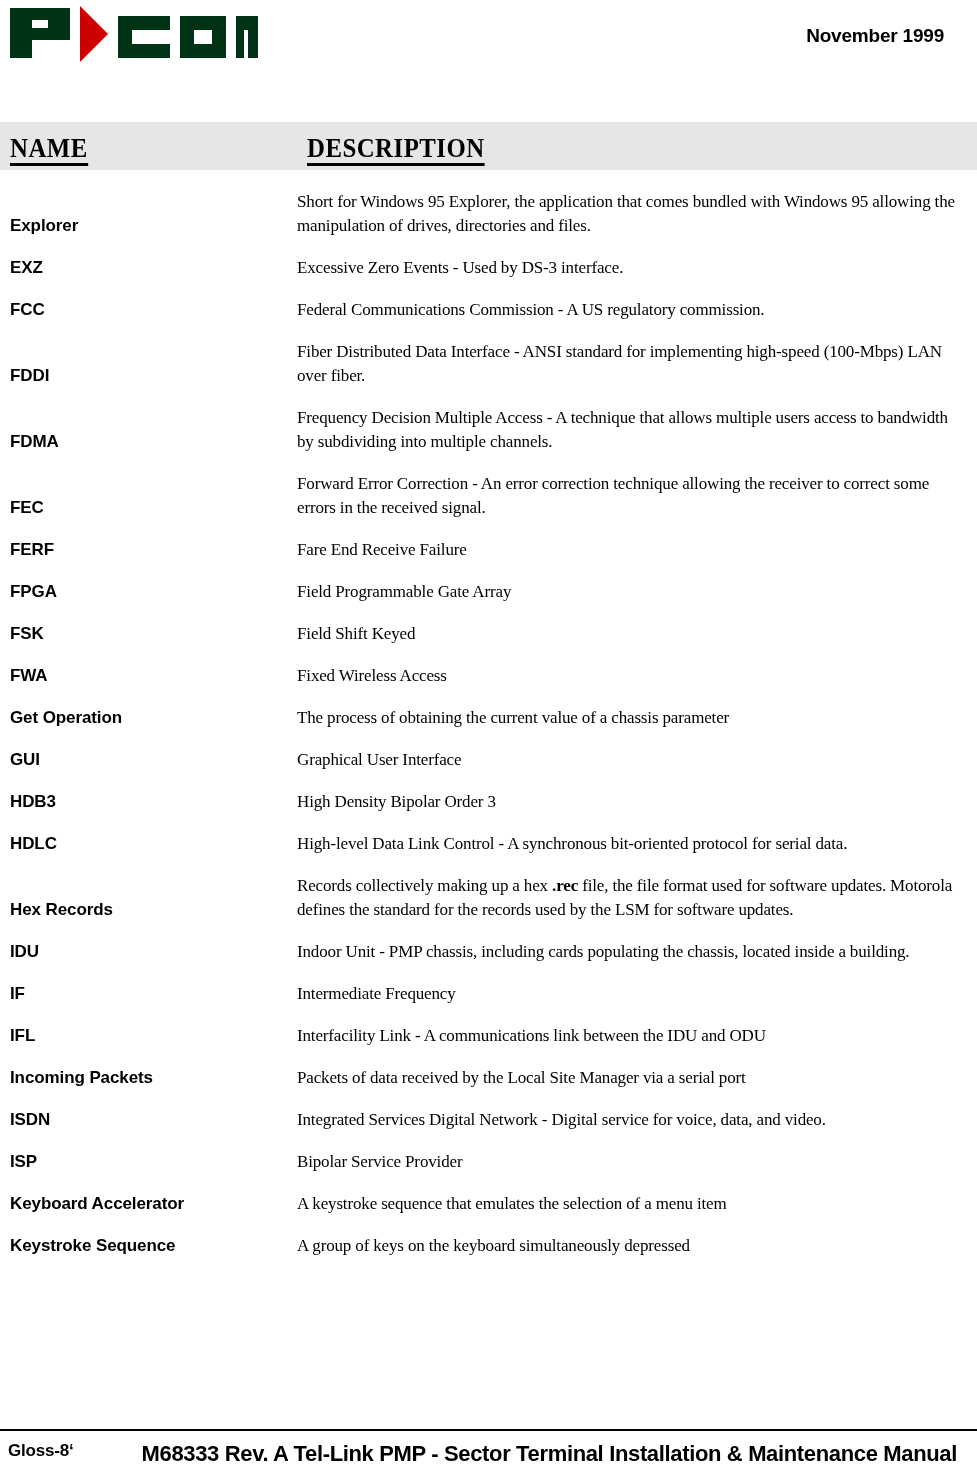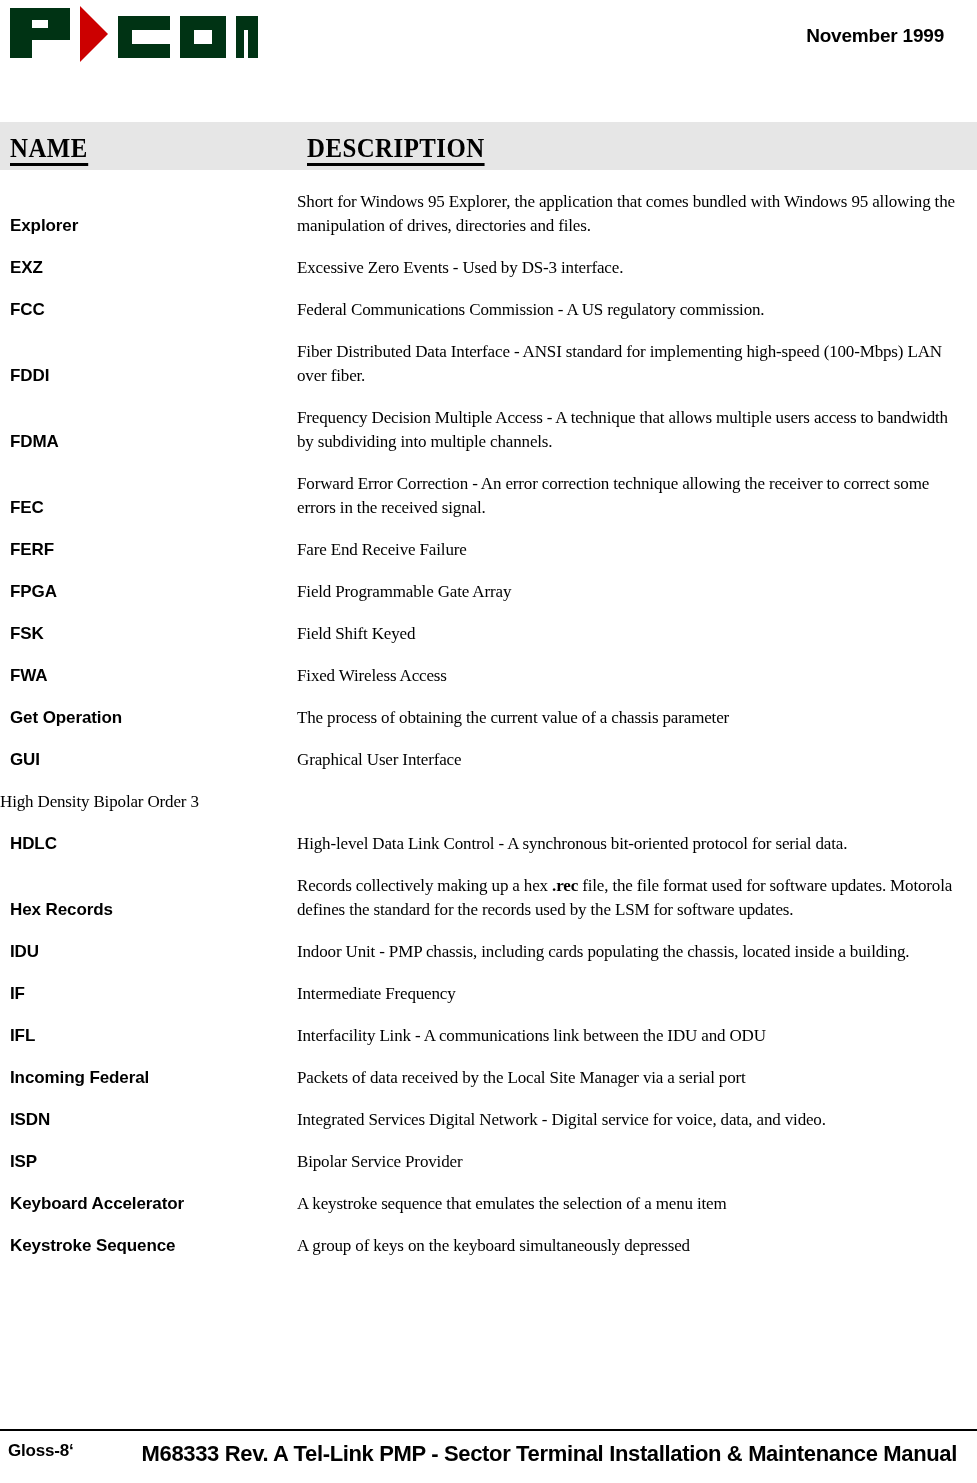--- a/index.html
+++ b/index.html
@@ -208,20 +208,21 @@
     </div>
     <div class="row">
       <div class="term">Get Operation</div>
       <div class="definition">The process of obtaining the current value of a chassis parameter</div>
     </div>
     <div class="row">
       <div class="term">GUI</div>
       <div class="definition">Graphical User Interface</div>
     </div>
     <div class="row">
+      <div class="term">HDB3</div>
       <div class="definition">High Density Bipolar Order 3</div>
     </div>
     <div class="row">
       <div class="term">HDLC</div>
       <div class="definition">High-level Data Link Control - A synchronous bit-oriented protocol for serial data.</div>
     </div>
     <div class="row">
       <div class="term">Hex Records</div>
       <div class="definition">Records collectively making up a hex <b>.rec</b> file, the file format used for software updates. Motorola defines the standard for the records used by the LSM for software updates.</div>
     </div>
@@ -231,21 +232,21 @@
     </div>
     <div class="row">
       <div class="term">IF</div>
       <div class="definition">Intermediate Frequency</div>
     </div>
     <div class="row">
       <div class="term">IFL</div>
       <div class="definition">Interfacility Link - A communications link between the IDU and ODU</div>
     </div>
     <div class="row">
-      <div class="term">Incoming Federal</div>
+      <div class="term">Incoming Packets</div>
       <div class="definition">Packets of data received by the Local Site Manager via a serial port</div>
     </div>
     <div class="row">
       <div class="term">ISDN</div>
       <div class="definition">Integrated Services Digital Network - Digital service for voice, data, and video.</div>
     </div>
     <div class="row">
       <div class="term">ISP</div>
       <div class="definition">Bipolar Service Provider</div>
     </div>

